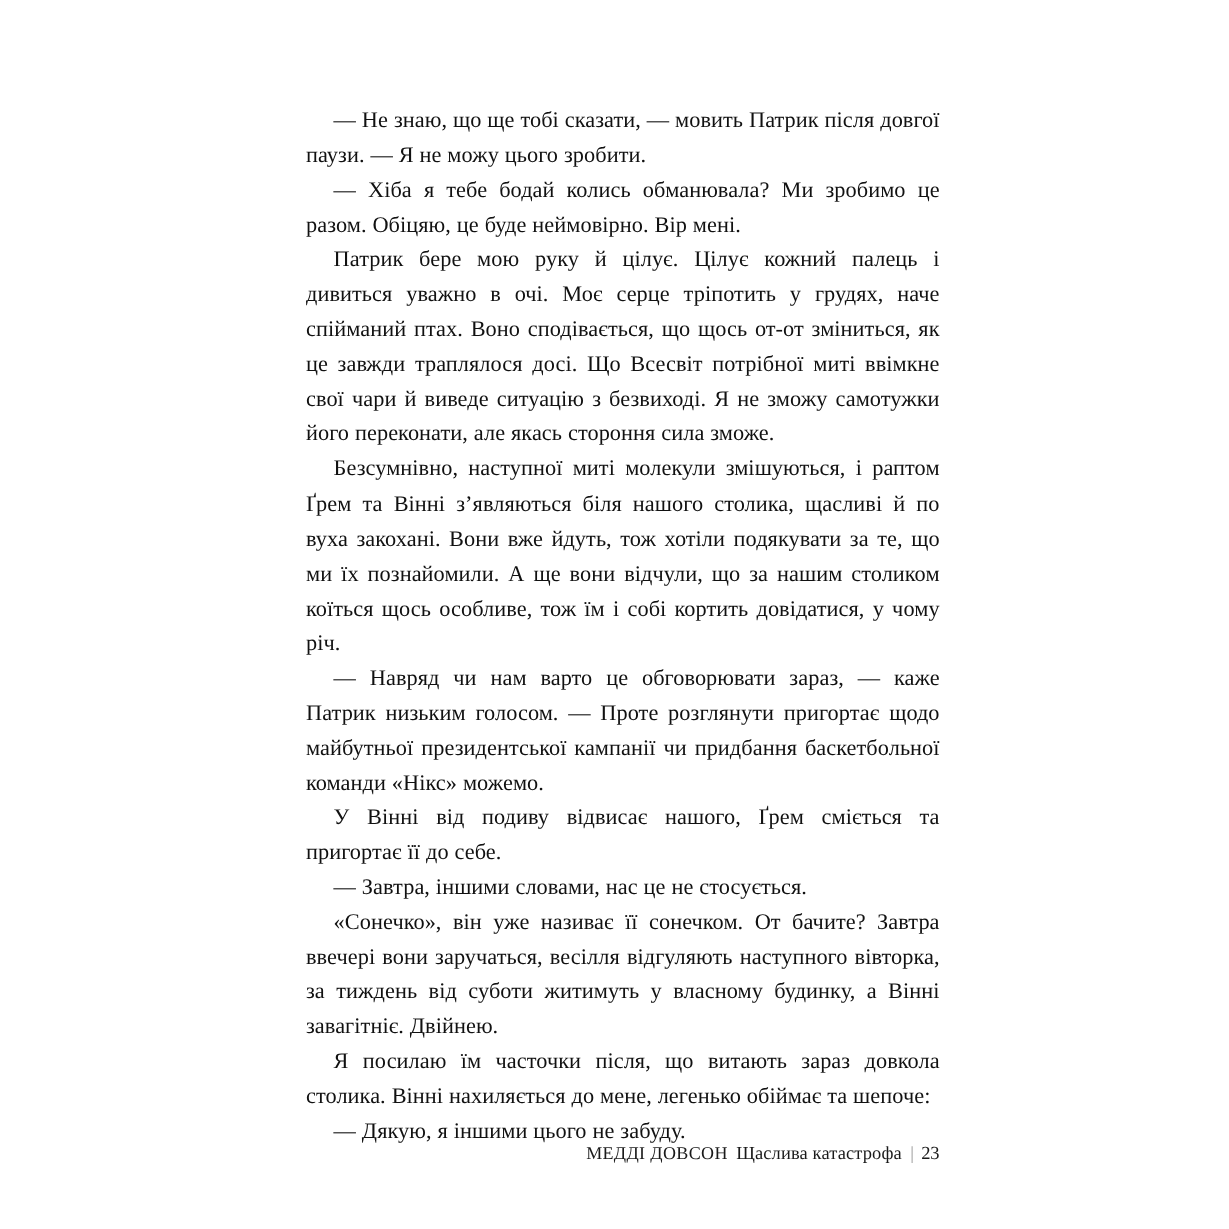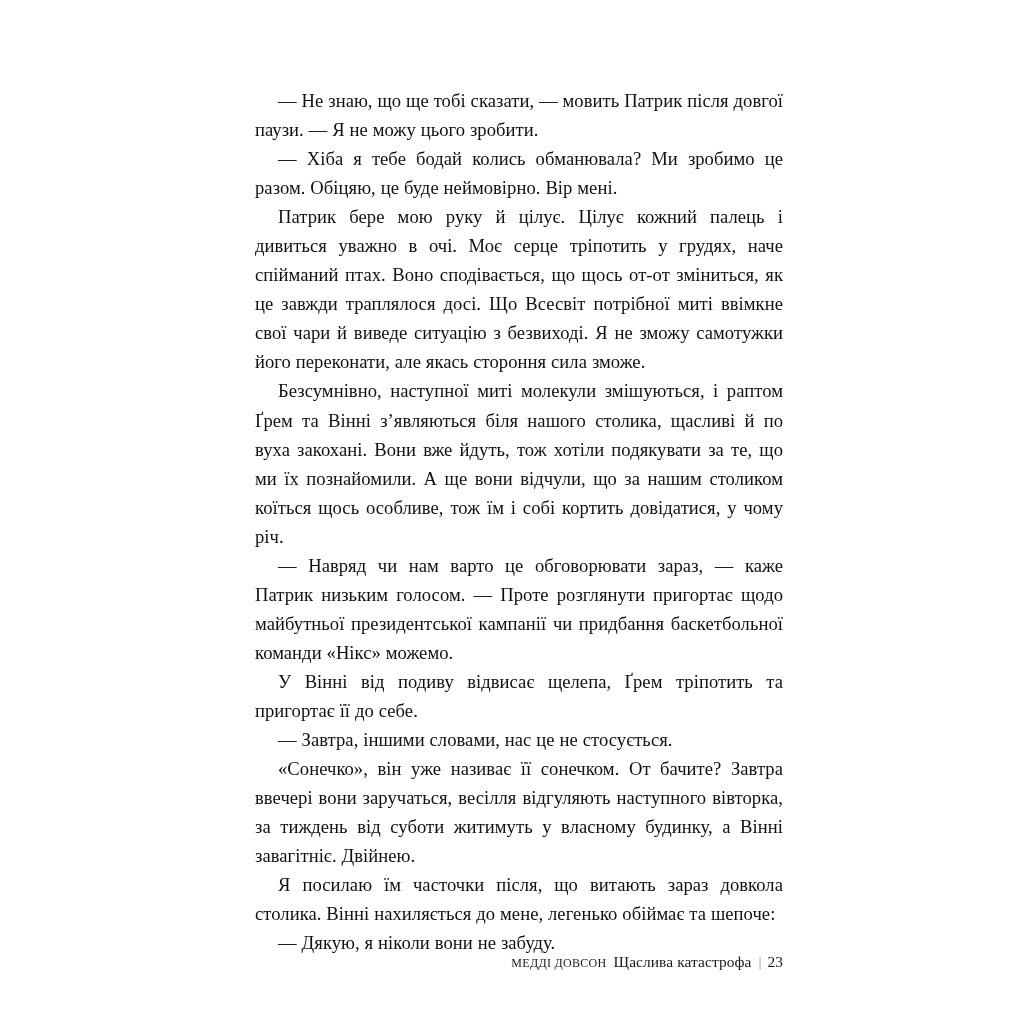--- a/index.html
+++ b/index.html
@@ -55,21 +55,21 @@
     top: 952px;
     width: 528px;
     text-align: right;
     font-size: 15.4px;
     line-height: 20px;
     color: #1a1a1a;
     white-space: nowrap;
   }
 
   .footer-author {
-    font-size: 12px;
+    font-size: 15px;
     letter-spacing: 0.3px;
   }
 
   .footer-title {
     font-size: 15.4px;
     letter-spacing: 0.1px;
     margin-left: 7px;
   }
 
   .footer-sep {
@@ -88,24 +88,24 @@
 <body>
 
 <div class="page">
 
   <div class="text-block">
     <p class="para">— Не знаю, що ще тобі сказати, — мовить Патрик після довгої паузи. — Я не можу цього зробити.</p>
     <p class="para">— Хіба я тебе бодай колись обманювала? Ми зробимо це разом. Обіцяю, це буде неймовірно. Вір мені.</p>
     <p class="para">Патрик бере мою руку й цілує. Цілує кожний палець і дивиться уважно в очі. Моє серце тріпотить у грудях, наче спійманий птах. Воно сподівається, що щось от-от зміниться, як це завжди траплялося досі. Що Всесвіт потрібної миті ввімкне свої чари й виведе ситуацію з безвиході. Я не зможу самотужки його переконати, але якась стороння сила зможе.</p>
     <p class="para">Безсумнівно, наступної миті молекули змішуються, і раптом Ґрем та Вінні з’являються біля нашого столика, щасливі й по вуха закохані. Вони вже йдуть, тож хотіли подякувати за те, що ми їх познайомили. А ще вони відчули, що за нашим столиком коїться щось особливе, тож їм і собі кортить довідатися, у чому річ.</p>
     <p class="para">— Навряд чи нам варто це обговорювати зараз, — каже Патрик низьким голосом. — Проте розглянути пригортає щодо майбутньої президентської кампанії чи придбання баскетбольної команди «Нікс» можемо.</p>
-    <p class="para">У Вінні від подиву відвисає щелепа, Ґрем тріпотить та пригортає її до себе.</p>
+    <p class="para">У Вінні від подиву відвисає нашого, Ґрем сміється та пригортає її до себе.</p>
     <p class="para">— Завтра, іншими словами, нас це не стосується.</p>
     <p class="para">«Сонечко», він уже називає її сонечком. От бачите? Завтра ввечері вони заручаться, весілля відгуляють наступного вівторка, за тиждень від суботи житимуть у власному будинку, а Вінні завагітніє. Двійнею.</p>
     <p class="para">Я посилаю їм часточки після, що витають зараз довкола столика. Вінні нахиляється до мене, легенько обіймає та шепоче:</p>
-    <p class="para">— Дякую, я ніколи вони не забуду.</p>
+    <p class="para">— Дякую, я іншими цього не забуду.</p>
   </div>
 
   <div class="footer">
     <span class="footer-author">МЕДДІ ДОВСОН</span><span class="footer-title">Щаслива катастрофа</span><span class="footer-sep">|</span><span class="footer-page">23</span>
   </div>
 
 </div>
 
 </body></html>

